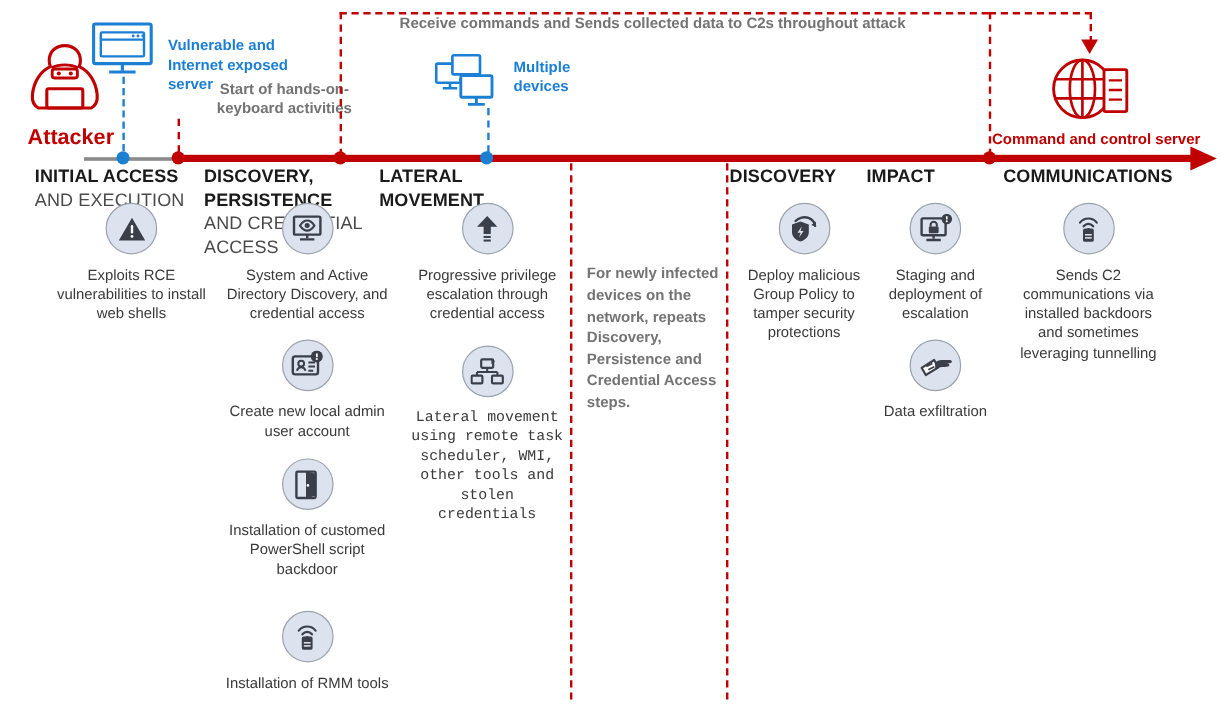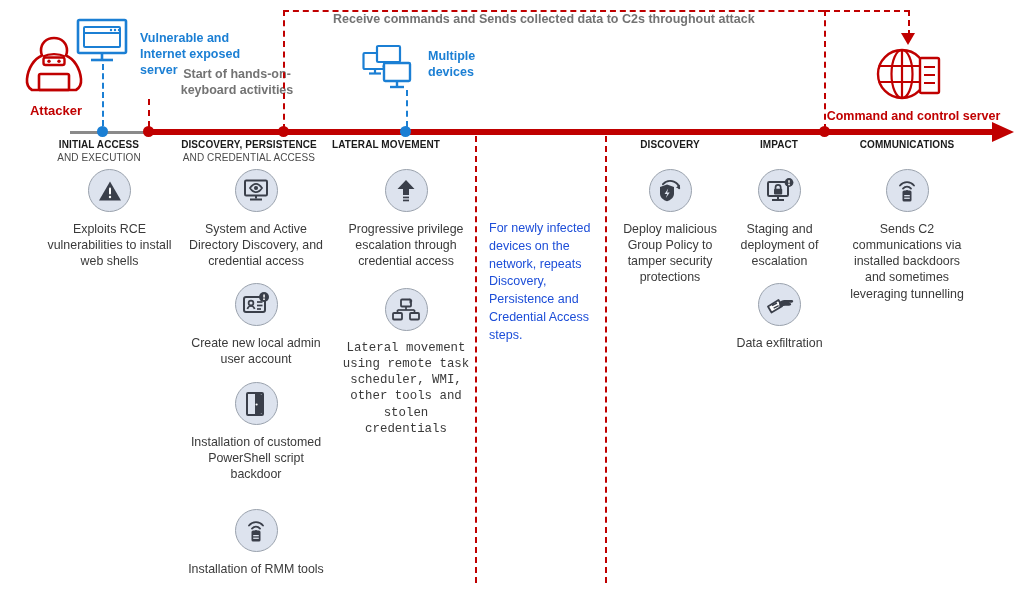--- a/index.html
+++ b/index.html
@@ -47,27 +47,27 @@
     position:absolute;width:0;height:0;
     border-left:7px solid transparent;
     border-right:7px solid transparent;
     border-top:12px solid #c00000;
   }
 
   
   .lbl{position:absolute;line-height:1.28;}
   .lbl-blue{color:#1b7fd4;font-weight:bold;font-size:12.5px;}
   .lbl-red{color:#737373;font-weight:bold;font-size:12.5px;padding-left:40px;}
-  .lbl-red-note{color:#1d4ed8;font-weight:normal;font-size:12.5px;line-height:1.42;}
-  .attacker-cap{color:#c00000;font-weight:bold;font-size:13px;}
+  .lbl-red-note{color:#737373;font-weight:bold;font-size:12.5px;line-height:1.42;}
+  .attacker-cap{color:#c00000;font-weight:bold;font-size:18px;}
   .c2-cap{color:#c00000;font-weight:bold;font-size:12.5px;}
 
   
   .stage-head{
-    position:absolute;text-align:center;font-size:10px;line-height:1.3;
+    position:absolute;text-align:left;font-size:15px;line-height:1.3;
     letter-spacing:.1px;
   }
   .stage-head .l1{font-weight:bold;color:#1a1a1a;display:block;}
   .stage-head .l2{font-weight:normal;color:#4a4a4a;display:block;}
 
   .item{position:absolute;text-align:center;}
   .item .circle{
     width:43px;height:43px;border-radius:50%;
     background:#dde3ee;border:1px solid #9aa2ad;
     margin:0 auto 9px auto;

